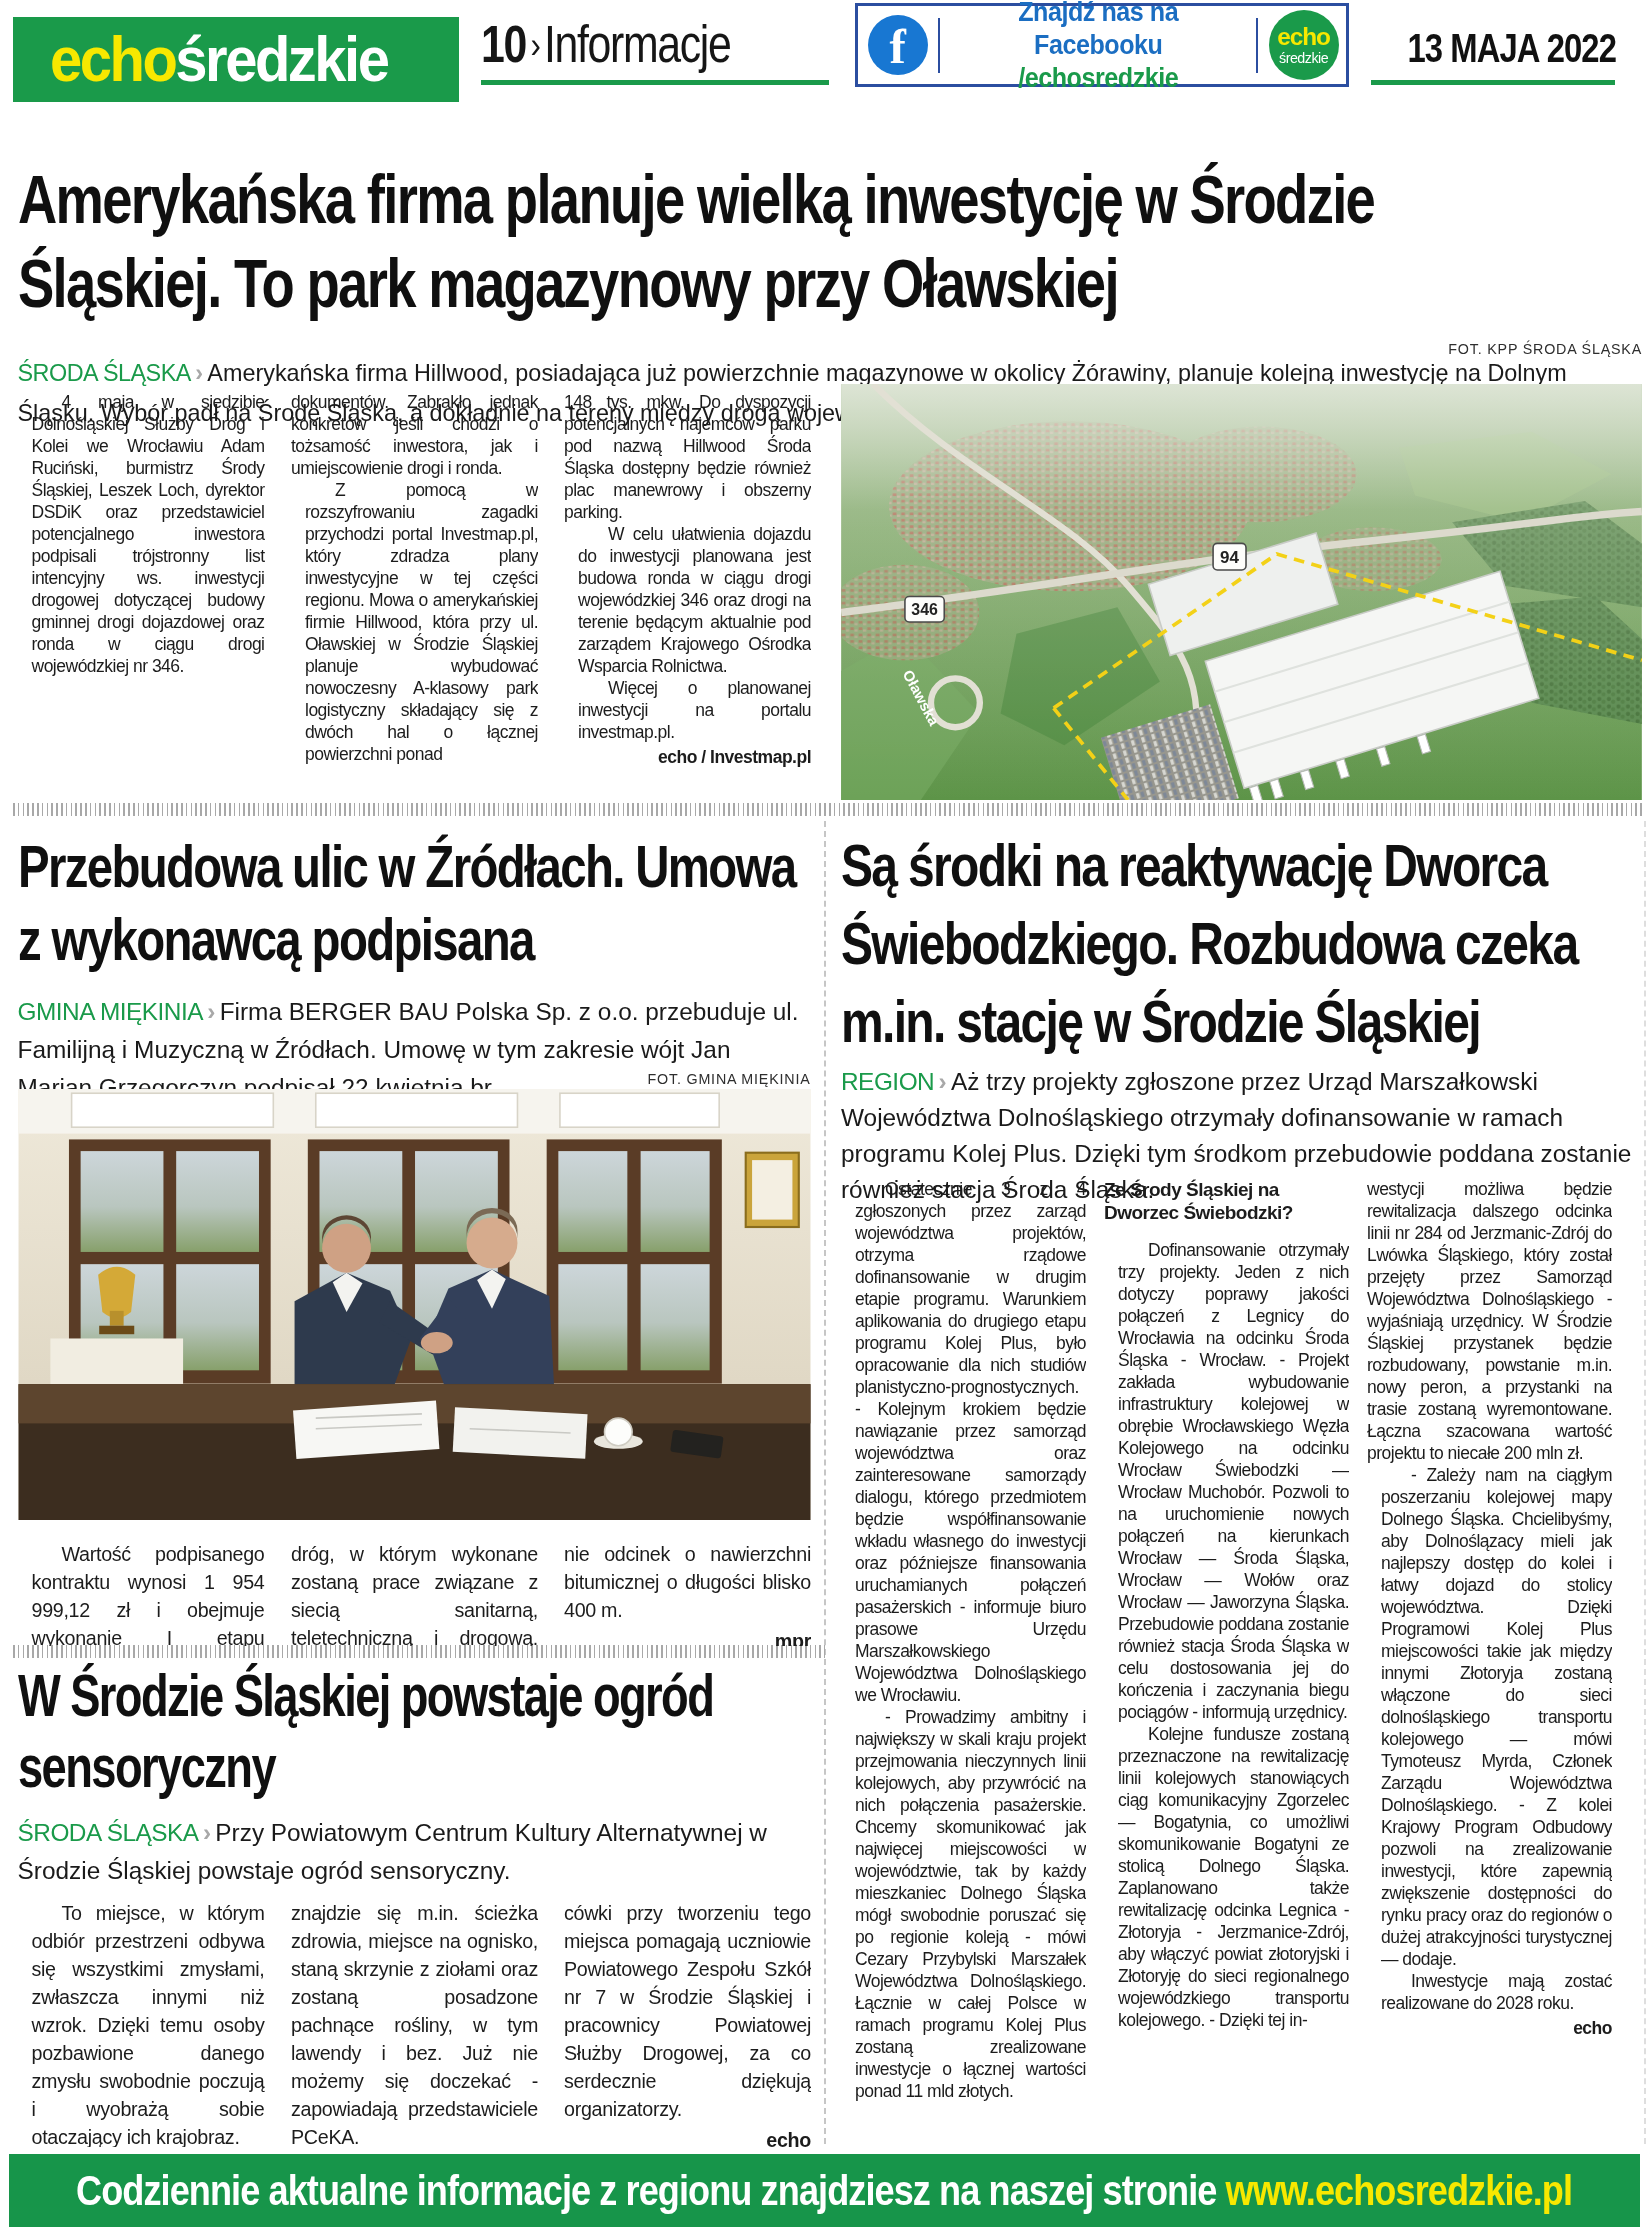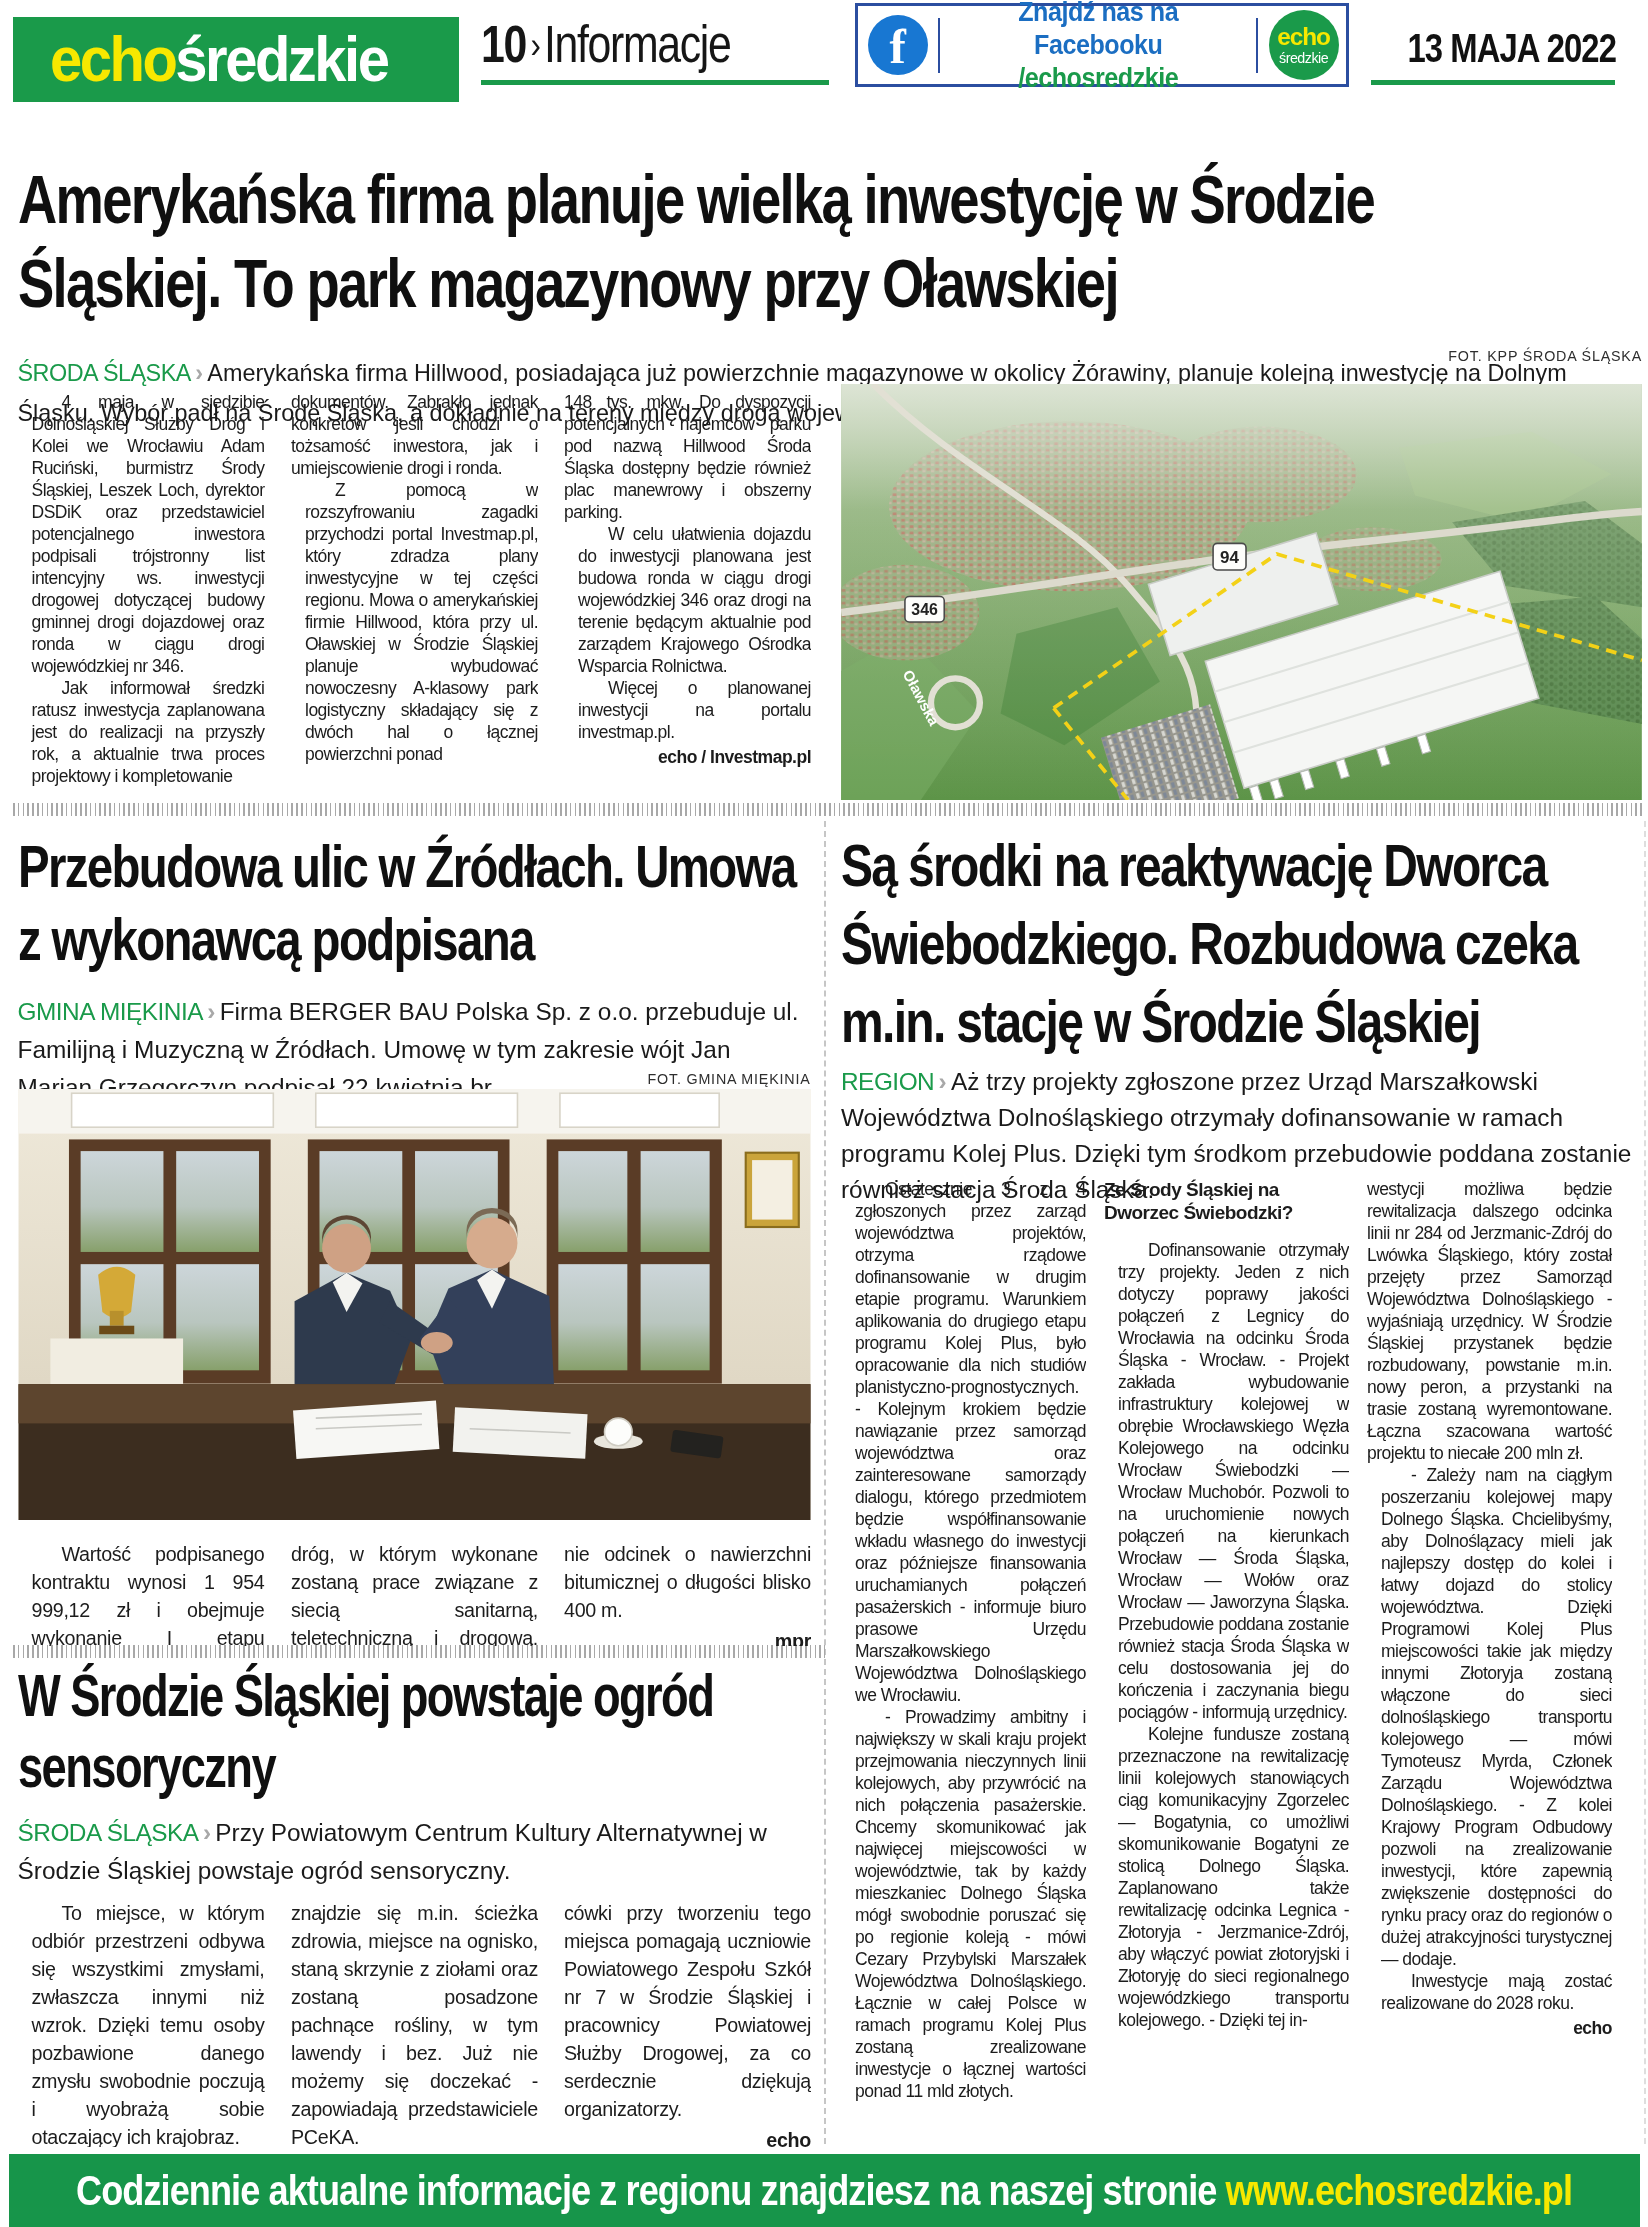--- a/index.html
+++ b/index.html
@@ -105,34 +105,33 @@
   <div class="abs grn-line" style="left:1371px;top:80px;width:244px;"></div>
 
   <div class="abs headline h1a">Amerykańska firma planuje wielką inwestycję w Środzie Śląskiej. To park magazynowy przy Oławskiej</div>
 
   <div class="abs lead lead1">
     <span class="tag">ŚRODA ŚLĄSKA</span><span class="chev">›</span><span>Amerykańska firma Hillwood, posiadająca już powierzchnie magazynowe w okolicy Żórawiny, planuje kolejną inwestycję na Dolnym Śląsku. Wybór padł na Środę Śląską, a dokładnie na tereny między drogą wojewódzką 346 a drogą krajową 94.</span>
   </div>
 
   <div class="col colA a1c" style="left:17.5px;">
       <p class="para indent">4 maja w siedzibie Dolnośląskiej Służby Dróg i Kolei we Wrocławiu Adam Ruciński, burmistrz Środy Śląskiej, Leszek Loch, dyrektor DSDiK oraz przedstawiciel potencjalnego inwestora podpisali trójstronny list intencyjny ws. inwestycji drogowej dotyczącej budowy gminnej drogi dojazdowej oraz ronda w ciągu drogi wojewódzkiej nr 346.</p>
-      <p class="para indent">Jak informował średzki ratusz inwestycja zaplanowana jest do realizacji na przyszły rok, a aktualnie trwa proces projektowy i kompletowanie</p>
     </div>
   <div class="col colA a1c" style="left:291px;">
       <p class="para plain">dokumentów. Zabrakło jednak konkretów jeśli chodzi o tożsamość inwestora, jak i umiejscowienie drogi i ronda.</p>
       <p class="para indent">Z pomocą w rozszyfrowaniu zagadki przychodzi portal Investmap.pl, który zdradza plany inwestycyjne w tej części regionu. Mowa o amerykańskiej firmie Hillwood, która przy ul. Oławskiej w Środzie Śląskiej planuje wybudować nowoczesny A-klasowy park logistyczny składający się z dwóch hal o łącznej powierzchni ponad</p>
     </div>
   <div class="col colA a1c" style="left:564px;">
       <p class="para plain">148 tys. mkw. Do dyspozycji potencjalnych najemców parku pod nazwą Hillwood Środa Śląska dostępny będzie również plac manewrowy i obszerny parking.</p>
       <p class="para indent">W celu ułatwienia dojazdu do inwestycji planowana jest budowa ronda w ciągu drogi wojewódzkiej 346 oraz drogi na terenie będącym aktualnie pod zarządem Krajowego Ośrodka Wsparcia Rolnictwa.</p>
       <p class="para indent">Więcej o planowanej inwestycji na portalu investmap.pl.</p>
       <p class="para sig">echo / Investmap.pl</p>
     </div>
 
-  <div class="abs caption" style="left:841px;top:348px;width:801px;">FOT. KPP ŚRODA ŚLĄSKA</div>
+  <div class="abs caption" style="left:841px;top:341px;width:801px;">FOT. KPP ŚRODA ŚLĄSKA</div>
 
   <svg class="abs photo" style="left:841px;top:384px;" width="801" height="416" viewBox="0 0 1507 783">
     <defs>
       <linearGradient id="land" x1="0" y1="0" x2="0" y2="1">
         <stop offset="0" stop-color="#9db98a"></stop>
           <stop offset="0.35" stop-color="#7fa868"></stop>
           <stop offset="1" stop-color="#5d9448"></stop>
       </linearGradient>
       <linearGradient id="haze" x1="0" y1="0" x2="0" y2="1">
         <stop offset="0" stop-color="#e8ece2" stop-opacity="0.85"></stop>

